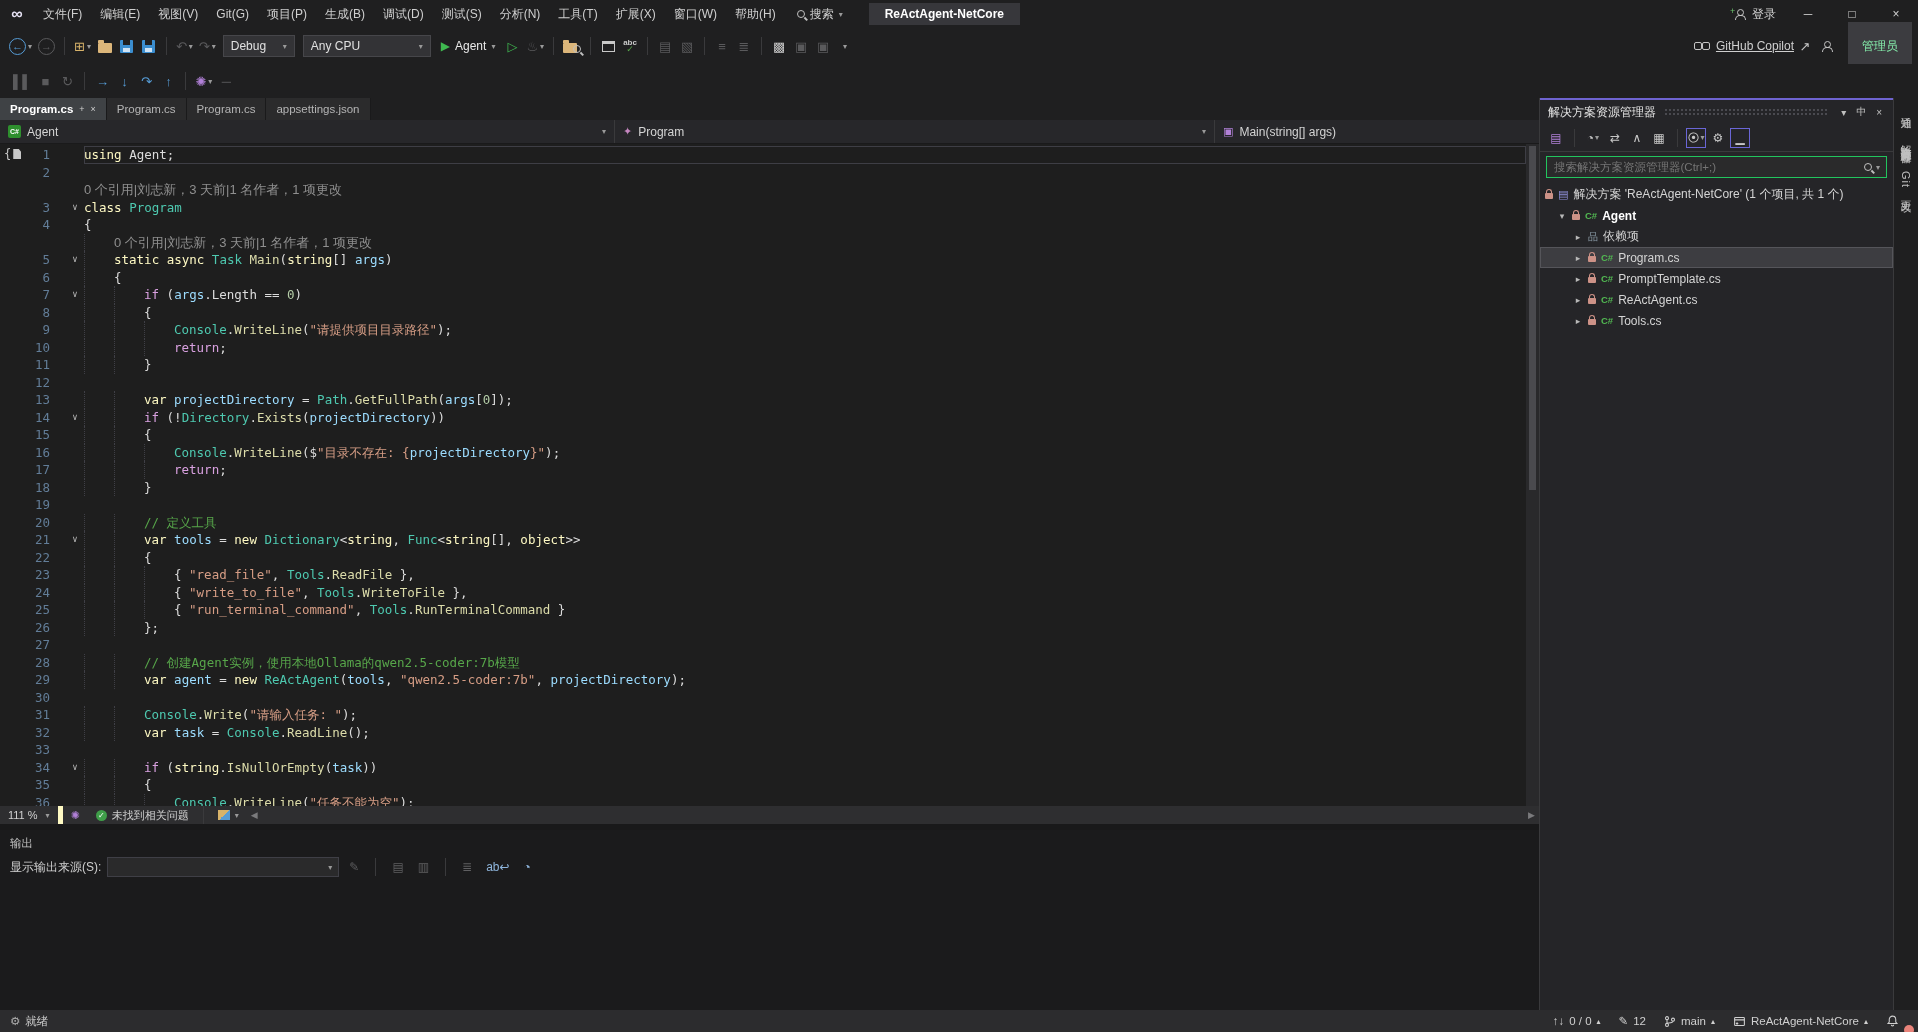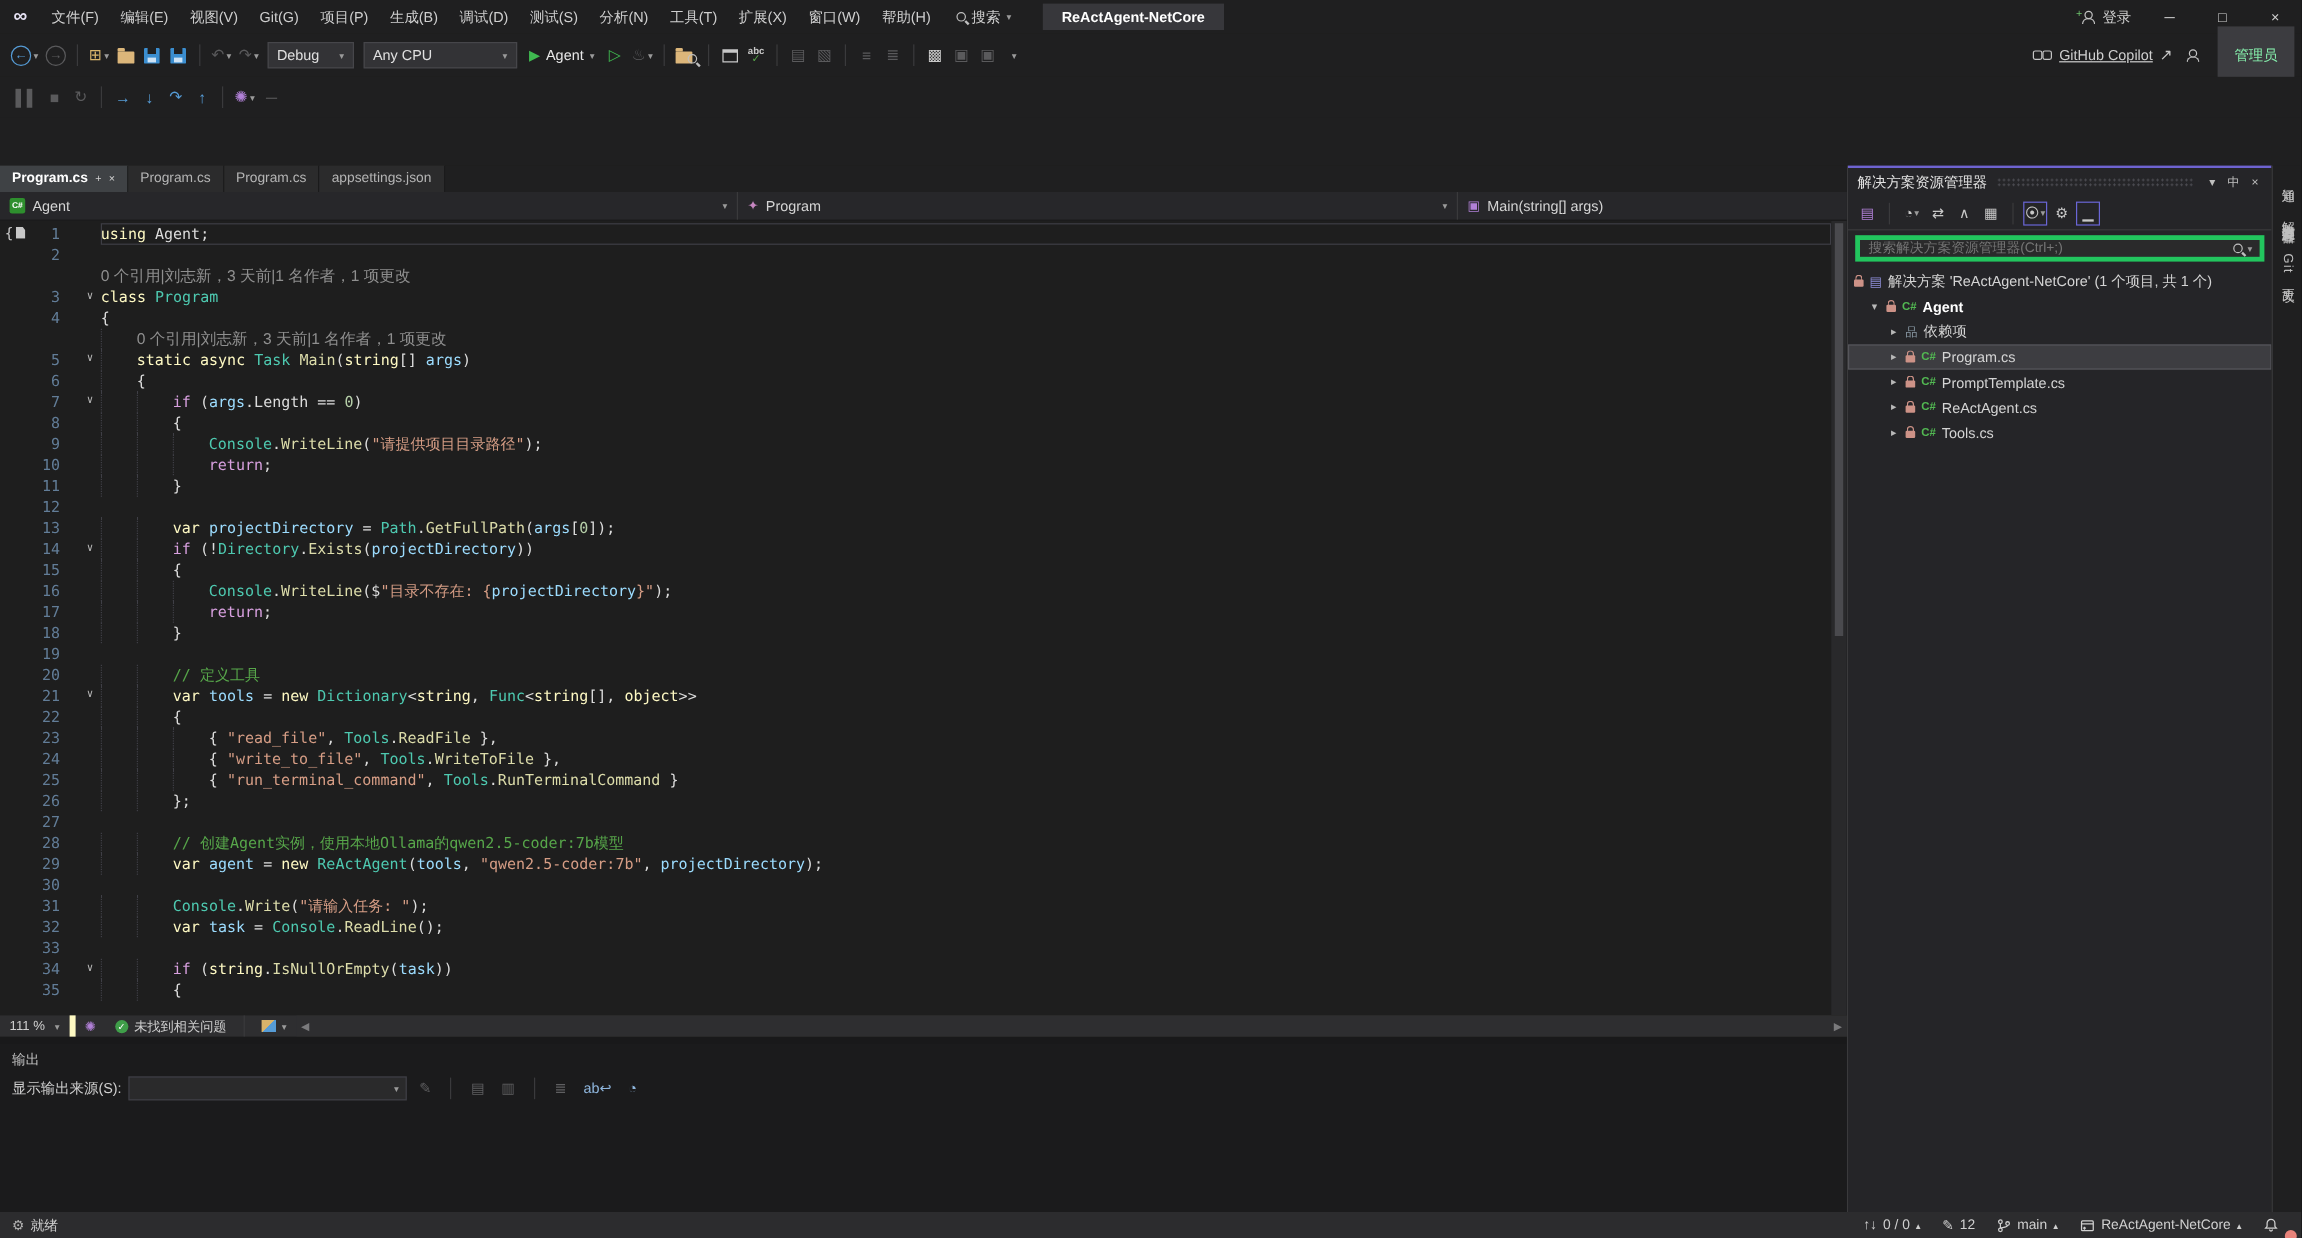--- a/index.html
+++ b/index.html
@@ -44,21 +44,21 @@
   .folder:before { content:''; position:absolute; left:0; top:-3px; width:6px; height:3px; background:#dcb67a; border-radius:1px 1px 0 0; }
   .abc { font-size:8px; font-weight:bold; color:#c8c8c8; line-height:7px; text-align:center; }
   .abc .ck { color:#57a64a; font-size:9px; }
   .admin-btn { background:#3c3c40; color:#86efac; padding:16px 14px; margin-left:10px; }
   .copilot { display:flex; align-items:center; gap:6px; color:#cfcfcf;text-decoration:underline; }
   .goggles { width:16px; height:9px; position:relative; }
   .goggles:before,.goggles:after { content:''; position:absolute; top:0; width:6px; height:6px; border:1px solid #c5c5c5; border-radius:2px; }
   .goggles:before{ left:0; } .goggles:after{ right:0; }
 
   
-  .main { flex:1; display:flex; min-height:0;margin-top:40px; }
+  .main { flex:1; display:flex; min-height:0; }
   .editor-col { width:1540px; display:flex; flex-direction:column; border-right:1px solid #3a3a3c; background:#1e1e1e; }
   .right-col { width:353px; background:#252528; display:flex; flex-direction:column; }
   .side-strip { width:24px; background:#1f1f20; border-left:1px solid #3a3a3c; padding-top:4px; display:flex; flex-direction:column; align-items:center; gap:14px; }
   .vtab { writing-mode:vertical-rl; font-size:11px; color:#c0c0c0; padding:6px 0; letter-spacing:1px; }
 
   
   .tabstrip { height:22px; background:#1f1f20; display:flex; align-items:stretch; flex:none; }
   .tab { display:flex; align-items:center; gap:6px; padding:0 10px; background:#2b2b2c; border-right:1px solid #1a1a1b; color:#b4b4b4; font-size:11.5px; }
   .tab.active { background:#3f4245; color:#ffffff; font-weight:bold; }
   .tab .ico { font-size:9px; color:#cfcfcf; font-weight:normal; }
@@ -109,21 +109,21 @@
   .out-body { flex:1; }
 
   
   .accent { height:2px; background:#6e63d0; flex:none; }
   .panel-header { height:24px; display:flex; align-items:center; padding:0 6px 0 8px; color:#e2e2e2; flex:none; }
   .grip { flex:1; height:8px; margin:0 8px; background-image:radial-gradient(#4a4a50 1px,transparent 1px); background-size:4px 4px; }
   .ph-btn { color:#c0c0c0; font-size:10px; padding:0 5px; }
   .panel-toolbar { height:28px; display:flex; align-items:center; gap:2px; padding:0 6px; border-bottom:1px solid #3a3a3c; flex:none; }
   .pt-btn { min-width:20px; height:20px; display:flex; align-items:center; justify-content:center; gap:1px; color:#c8c8c8; font-size:12px; }
   .pt-btn.boxed { border:1px solid #6a66d6; }
-  .panel-search { margin:4px 6px; height:22px; background:#2a2a2b; border:4px solid #22c55e; display:flex; align-items:center; flex:none; }
+  .panel-search { margin:4px 6px; height:22px; background:#2a2a2b; border:1px solid #22c55e; display:flex; align-items:center; flex:none; }
   .panel-search input { flex:1; background:transparent; border:none; outline:none; color:#a8a8a8; font-size:11.5px; padding:0 7px; font-family:inherit; }
   .mag { width:8px; height:8px; border:1.5px solid #c0c0c0; border-radius:50%; position:relative; display:inline-block; flex:none; }
   .mag:after { content:''; position:absolute; width:4px; height:1.5px; background:#c0c0c0; transform:rotate(45deg); right:-4px; bottom:-2px; }
   .tree { flex:1; overflow:hidden; padding-top:2px; }
   .trow { height:21px; display:flex; align-items:center; gap:5px; color:#d4d4d4; font-size:12px; border:1px solid transparent; }
   .trow.sel { background:#3d3d41; border-color:#55555a; }
   .trow .arrow { width:10px; text-align:center; color:#b8b8b8; font-size:9px; flex:none; }
   .trow.bold { font-weight:bold; color:#ffffff; }
   .lock { width:8px; height:6px; background:#cd9287; border-radius:1px; position:relative; flex:none; margin-top:3px; }
   .lock:before { content:''; position:absolute; top:-4px; left:1px; width:4px; height:4px; border:1px solid #cd9287; border-bottom:none; border-radius:3px 3px 0 0; }
@@ -357,20 +357,21 @@
             <div class="code-row"><span class="ln">26</span><span class="fold"></span><span class="ct"><span class="ig"></span><span class="ig"></span><span class="tk-pl">};</span></span></div>
             <div class="code-row"><span class="ln">27</span><span class="fold"></span><span class="ct"></span></div>
             <div class="code-row"><span class="ln">28</span><span class="fold"></span><span class="ct"><span class="ig"></span><span class="ig"></span><span class="tk-cm">// 创建Agent实例，使用本地Ollama的qwen2.5-coder:7b模型</span></span></div>
             <div class="code-row"><span class="ln">29</span><span class="fold"></span><span class="ct"><span class="ig"></span><span class="ig"></span><span class="tk-kw">var</span><span class="tk-pl"> </span><span class="tk-vr">agent</span><span class="tk-pl"> = </span><span class="tk-kw">new</span><span class="tk-pl"> </span><span class="tk-ty">ReActAgent</span><span class="tk-pl">(</span><span class="tk-vr">tools</span><span class="tk-pl">, </span><span class="tk-st">"qwen2.5-coder:7b"</span><span class="tk-pl">, </span><span class="tk-vr">projectDirectory</span><span class="tk-pl">);</span></span></div>
             <div class="code-row"><span class="ln">30</span><span class="fold"></span><span class="ct"></span></div>
             <div class="code-row"><span class="ln">31</span><span class="fold"></span><span class="ct"><span class="ig"></span><span class="ig"></span><span class="tk-ty">Console</span><span class="tk-pl">.</span><span class="tk-fn">Write</span><span class="tk-pl">(</span><span class="tk-st">"请输入任务: "</span><span class="tk-pl">);</span></span></div>
             <div class="code-row"><span class="ln">32</span><span class="fold"></span><span class="ct"><span class="ig"></span><span class="ig"></span><span class="tk-kw">var</span><span class="tk-pl"> </span><span class="tk-vr">task</span><span class="tk-pl"> = </span><span class="tk-ty">Console</span><span class="tk-pl">.</span><span class="tk-fn">ReadLine</span><span class="tk-pl">();</span></span></div>
             <div class="code-row"><span class="ln">33</span><span class="fold"></span><span class="ct"></span></div>
             <div class="code-row"><span class="ln">34</span><span class="fold">∨</span><span class="ct"><span class="ig"></span><span class="ig"></span><span class="tk-ctl">if</span><span class="tk-pl"> (</span><span class="tk-kw">string</span><span class="tk-pl">.</span><span class="tk-fn">IsNullOrEmpty</span><span class="tk-pl">(</span><span class="tk-vr">task</span><span class="tk-pl">))</span></span></div>
             <div class="code-row"><span class="ln">35</span><span class="fold"></span><span class="ct"><span class="ig"></span><span class="ig"></span><span class="tk-pl">{</span></span></div>
+            <div class="code-row"><span class="ln">36</span><span class="fold"></span><span class="ct"><span class="ig"></span><span class="ig"></span><span class="ig"></span><span class="tk-ty">Console</span><span class="tk-pl">.</span><span class="tk-fn">WriteLine</span><span class="tk-pl">(</span><span class="tk-st">"任务不能为空"</span><span class="tk-pl">);</span></span></div>
           </div>
         <div class="vscroll">
             <div class="thumb"></div>
           </div>
       </div>
 
       <div class="editor-status">
         <div class="es-zoom">
           <span>111 %</span>
             <span class="caret">▾</span>

